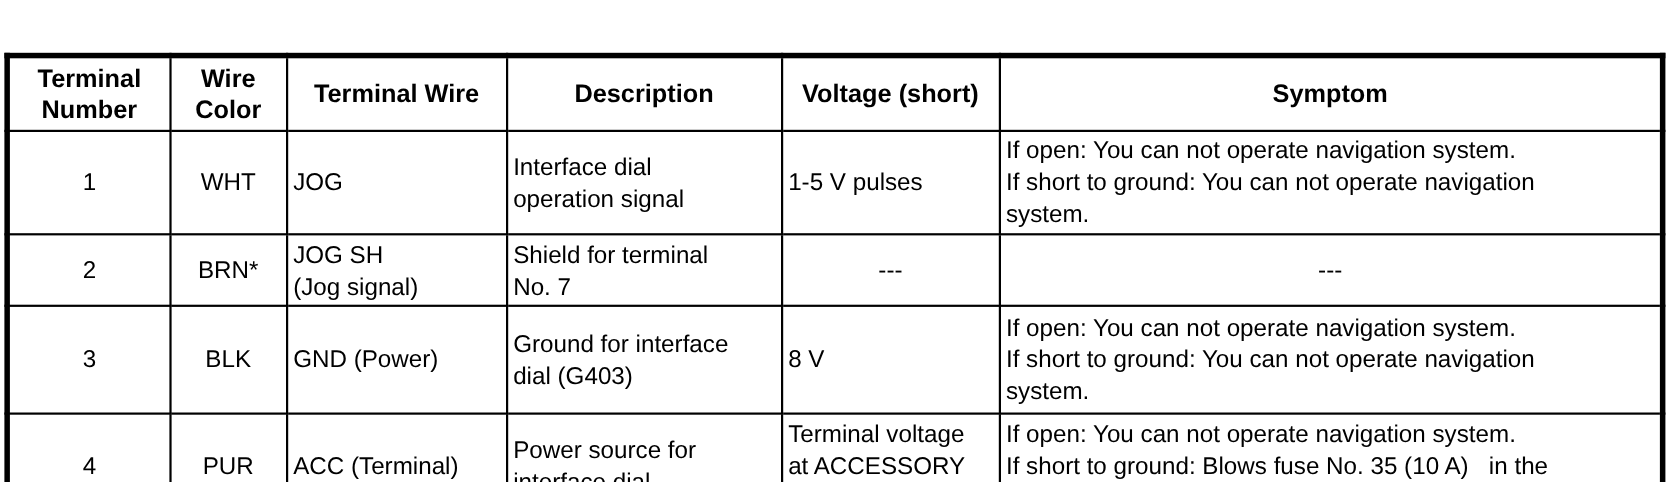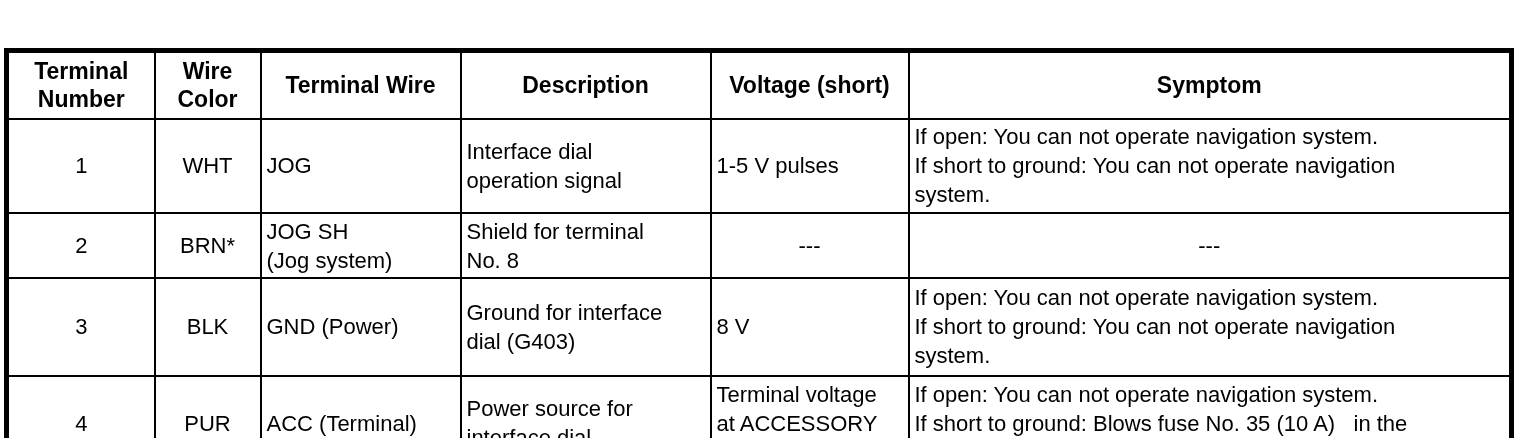--- a/index.html
+++ b/index.html
@@ -92,23 +92,23 @@
 operation signal</td>
         <td>1-5 V pulses</td>
         <td>If open: You can not operate navigation system.
 If short to ground: You can not operate navigation
 system.</td>
       </tr>
       <tr class="r2">
         <td class="c">2</td>
         <td class="c">BRN*</td>
         <td>JOG SH
-(Jog system)</td>
+(Jog signal)</td>
         <td>Shield for terminal
-No. 8</td>
+No. 7</td>
         <td class="c">---</td>
         <td class="c">---</td>
       </tr>
       <tr class="r3">
         <td class="c">3</td>
         <td class="c">BLK</td>
         <td>GND (Power)</td>
         <td>Ground for interface
 dial (G403)</td>
         <td>8 V</td>

